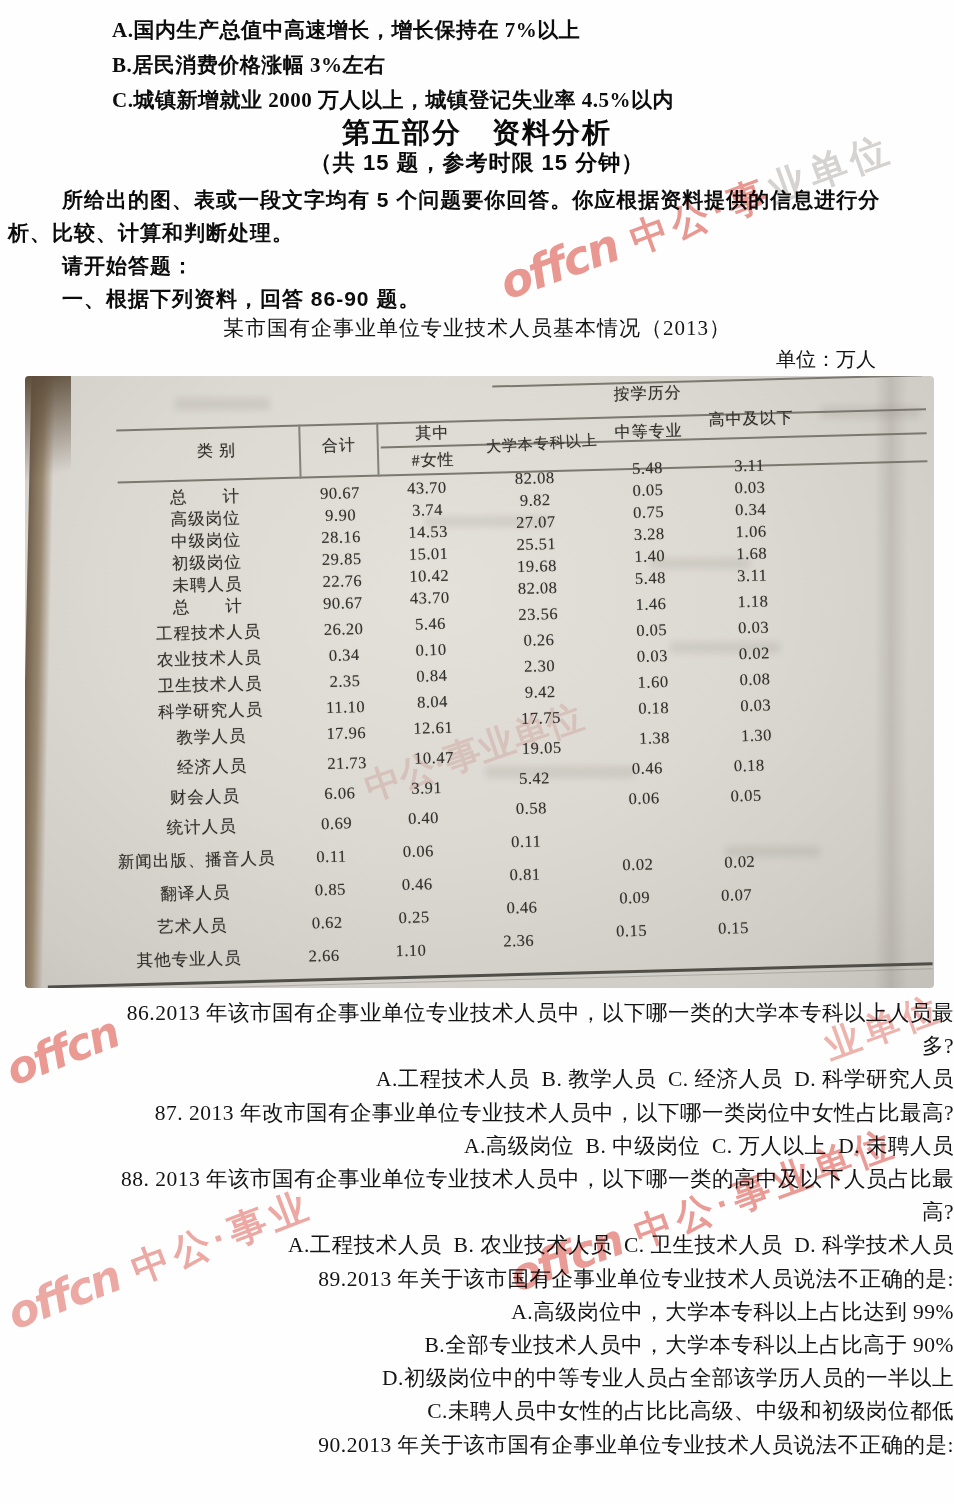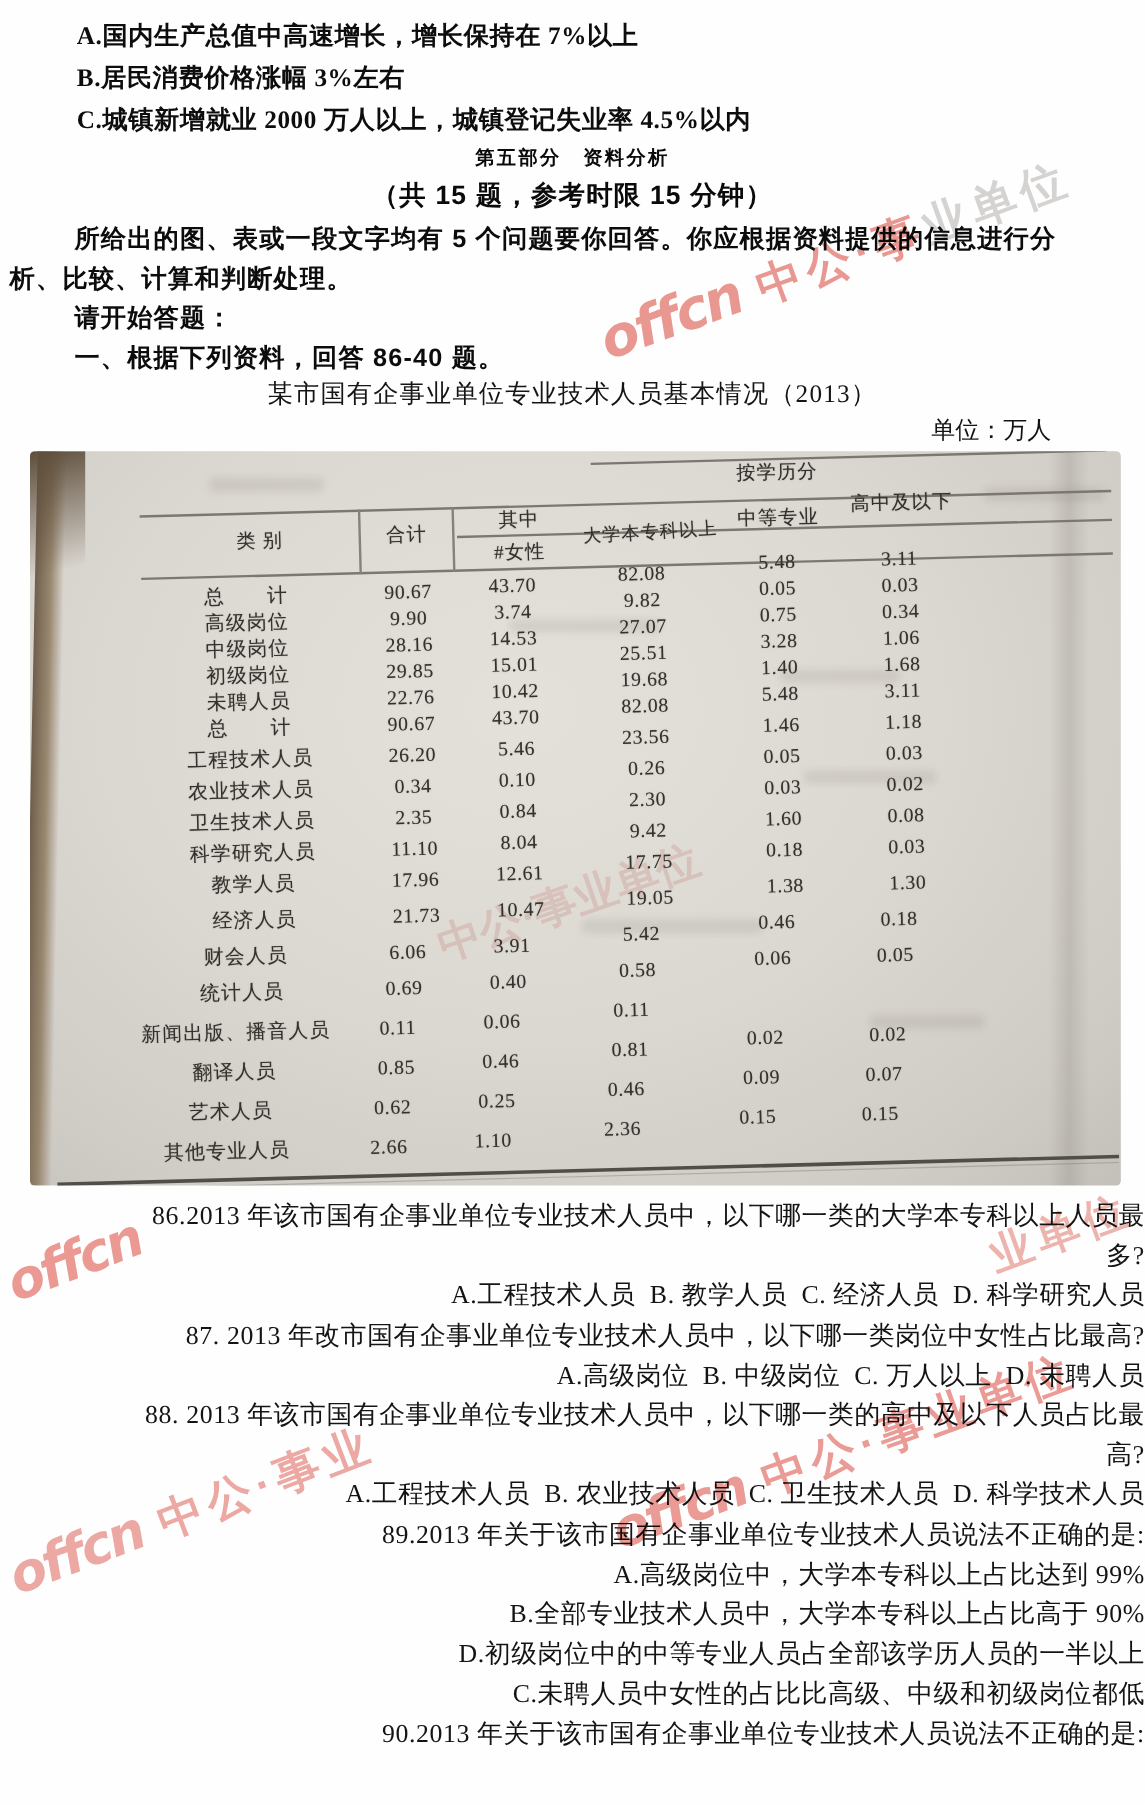--- a/index.html
+++ b/index.html
@@ -4,28 +4,28 @@
 <style>
   html,body{margin:0;padding:0;}
   body{background:#ffffff;}
   .page{
     position:relative;width:954px;height:1504px;overflow:hidden;
     background:#fefefe;color:#111;
     font-family:"Liberation Serif","DejaVu Serif",serif;
   }
   .line{white-space:pre;}
   
-  .top-opts{padding-top:13px;}
+  .top-opts{padding-top:13px;padding-left:48px;}
   .top-opts .line{
     line-height:35px;font-size:21px;padding-left:64px;font-weight:bold;
     letter-spacing:.5px;color:#0d0d0d;
   }
   
   .sec-title{
-    margin:0;text-align:center;font-size:16px;line-height:30px;font-weight:bold;
+    margin:0;text-align:center;font-size:28px;line-height:30px;font-weight:bold;
     font-family:"Liberation Sans","DejaVu Sans",sans-serif;letter-spacing:2px;color:#0a0a0a;
   }
   .sec-sub{
     margin:0;text-align:center;font-size:22px;line-height:30px;font-weight:bold;
     font-family:"Liberation Sans","DejaVu Sans",sans-serif;letter-spacing:1px;color:#0a0a0a;
   }
   .intro{margin-top:5px;}
   .intro .line{
     line-height:33px;font-size:21px;font-weight:bold;letter-spacing:1px;
     font-family:"Liberation Sans","DejaVu Sans",sans-serif;color:#0c0c0c;
@@ -129,21 +129,21 @@
     <div class="line">C.城镇新增就业 2000 万人以上，城镇登记失业率 4.5%以内</div>
   </div>
 
   <div class="sec-title">第五部分　资料分析</div>
   <div class="sec-sub">（共 15 题，参考时限 15 分钟）</div>
 
   <div class="intro">
     <div class="line pl-indent">所给出的图、表或一段文字均有 5 个问题要你回答。你应根据资料提供的信息进行分</div>
     <div class="line pl-edge">析、比较、计算和判断处理。</div>
     <div class="line pl-indent">请开始答题：</div>
-    <div class="line pl-indent">一、根据下列资料，回答 86-40 题。</div>
+    <div class="line pl-indent">一、根据下列资料，回答 86-90 题。</div>
   </div>
 
   <div class="tbl-title">某市国有企事业单位专业技术人员基本情况（2013）</div>
   <div class="unit-label">单位：万人</div>
 
   <div class="photo">
     <div class="photo-edge-left"></div>
     <div class="photo-corner"></div>
     <div class="photo-crease-right"></div>
 

